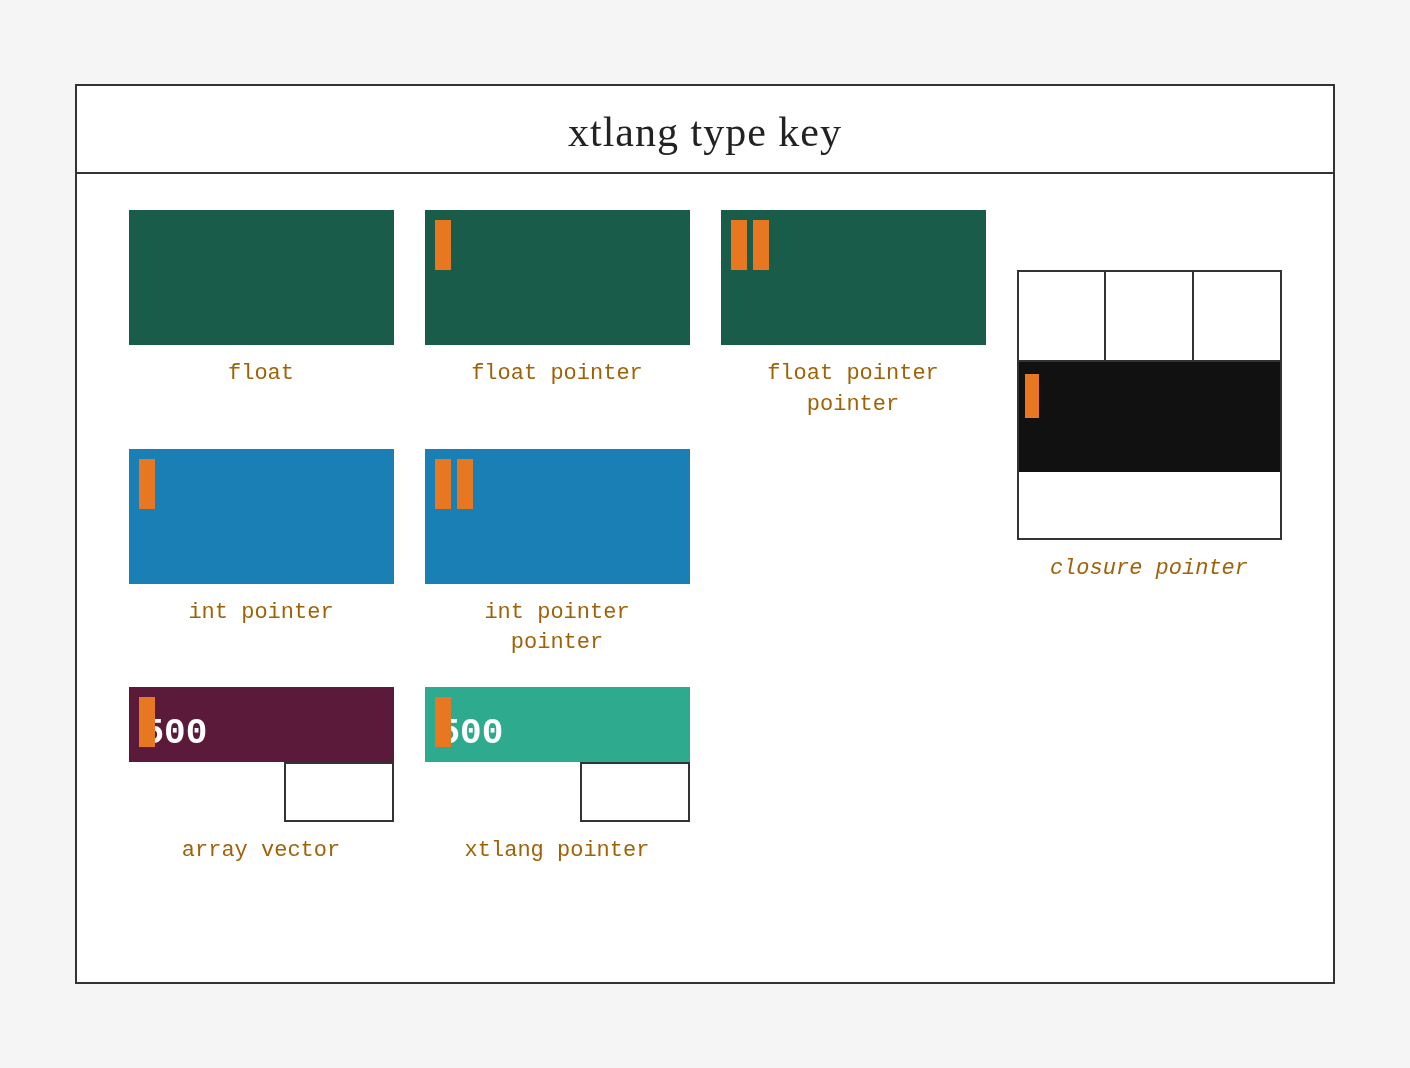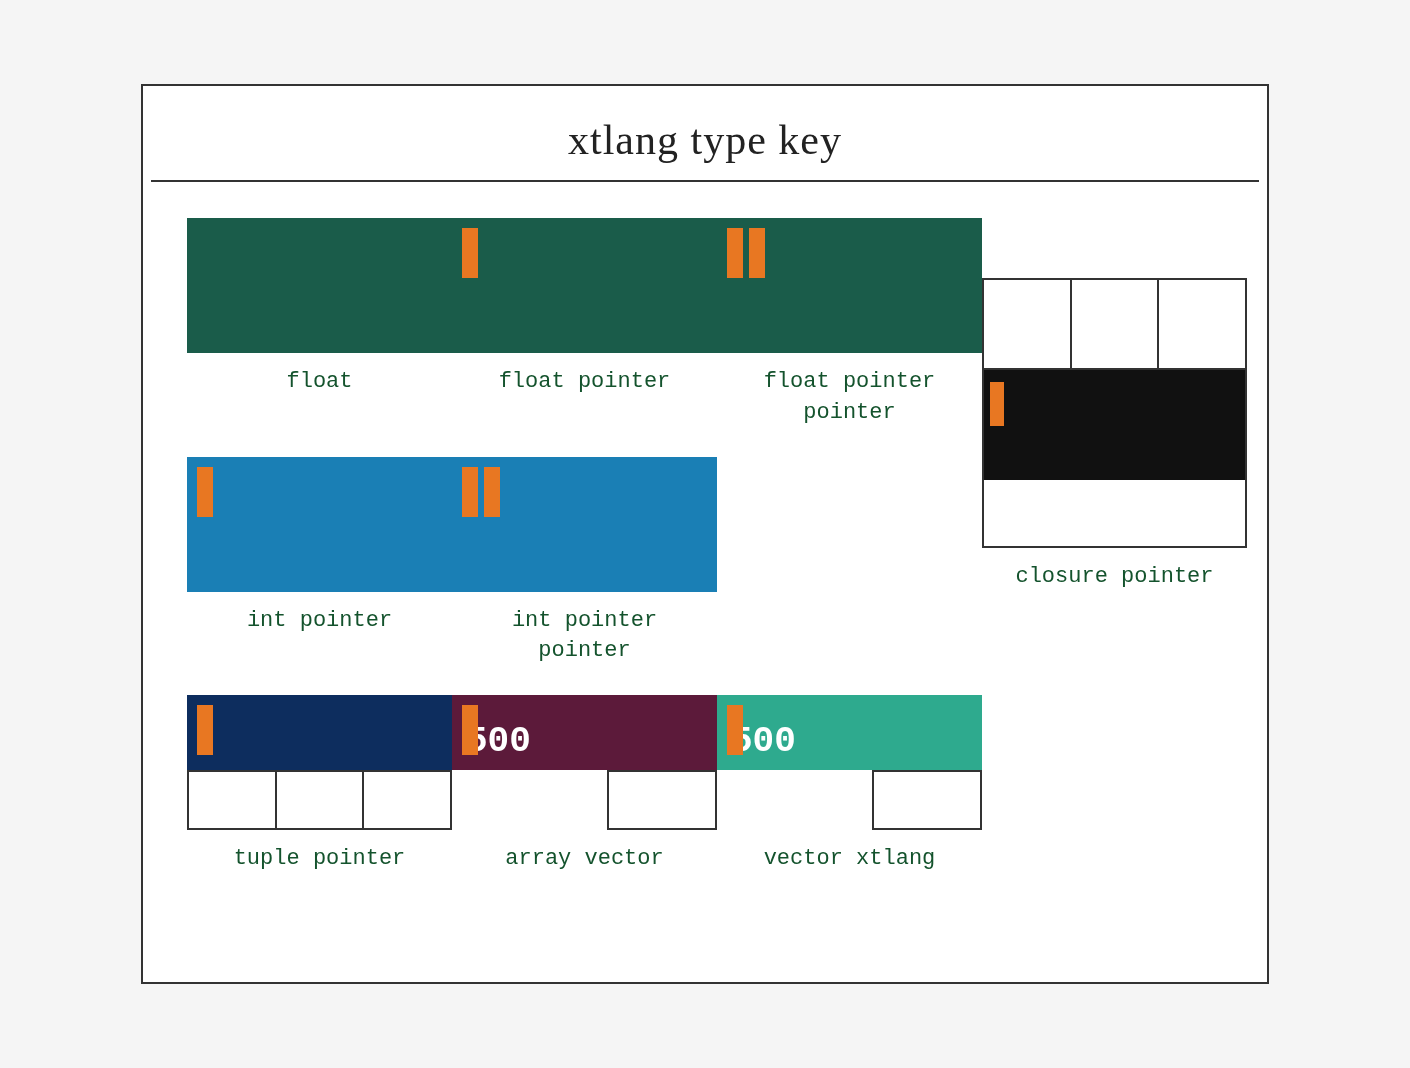--- a/index.html
+++ b/index.html
@@ -8,23 +8,23 @@
       height: 1068px;
       background: #f5f5f5;
       display: flex;
       align-items: center;
       justify-content: center;
       font-family: 'Courier New', Courier, monospace;
     }
     .card {
       background: #ffffff;
       border: 2px solid #333;
-      width: 1128px;
+      width: 1260px;
       min-height: 900px;
-      padding: 8px;
+      padding: 0;
     }
     .card-header {
       text-align: center;
       padding: 22px 0 16px 0;
       border-bottom: 2px solid #333;
     }
     .card-title {
       font-family: Georgia, serif;
       font-size: 42px;
       font-weight: normal;
@@ -41,21 +41,21 @@
     .type-item {
       display: flex;
       flex-direction: column;
       align-items: center;
       margin-bottom: 28px;
       gap: 14px;
     }
     .type-label {
       font-family: 'Courier New', Courier, monospace;
       font-size: 22px;
-      color: #14532d;
+      color: #a16207;
       text-align: center;
       line-height: 1.4;
     }
 
     
     .type-rect {
       position: relative;
       width: 265px;
       height: 135px;
     }
@@ -219,20 +219,21 @@
     
     .closure-item {
       grid-column: 4;
       grid-row: 1 / 4;
       display: flex;
       flex-direction: column;
       align-items: center;
       justify-content: center;
       gap: 14px;
       margin-top: 60px;
+      font-style: italic;
     }
   </style>
 </head>
 <body>
 
 <div class="card">
   <div class="card-header">
     <span class="card-title">xtlang type key</span>
   </div>
   <div class="card-body">
@@ -285,50 +286,37 @@
     <div class="type-item">
       <div class="type-rect bg-teal-blue">
         <div class="ptr-tab"></div>
         <div class="ptr-tab-2"></div>
       </div>
       <span class="type-label">int pointer<br>pointer</span>
     </div>
 
     <div></div>
 
-    <div class="type-item">
-      <div class="tuple-diagram">
-        <div class="tuple-top">
-          <div class="ptr-tab"></div>
-        </div>
-        <div class="tuple-bottom">
-          <div class="tuple-cell"></div>
-          <div class="tuple-cell"></div>
-          <div class="tuple-cell"></div>
-        </div>
-      </div>
-      <span class="type-label">tuple pointer</span>
-    </div>
 
     <div class="type-item">
       <div class="array-diagram">
         <div class="array-top">
           <div class="ptr-tab"></div>
           <span class="array-num">500</span>
         </div>
         <div class="array-bottom-right"></div>
       </div>
       <span class="type-label">array vector</span>
     </div>
 
     <div class="type-item">
       <div class="vector-diagram">
         <div class="vector-top">
           <div class="ptr-tab"></div>
           <span class="vector-num">500</span>
         </div>
         <div class="vector-bottom-right"></div>
       </div>
-      <span class="type-label">vector xtlang</span>
+      <span class="type-label">xtlang pointer</span>
     </div>
 
   </div>
 </div>
 
 </body></html>

